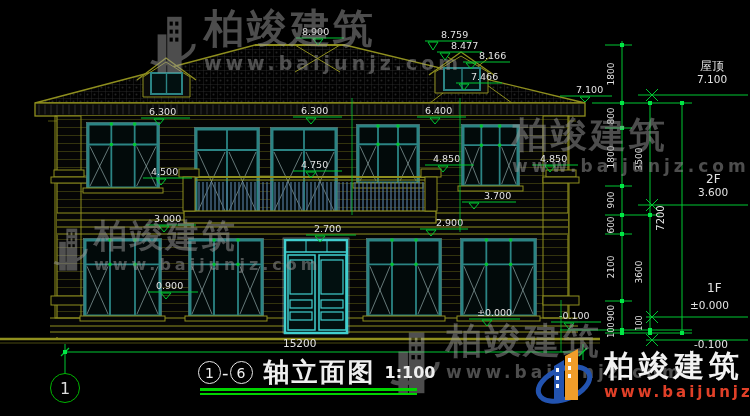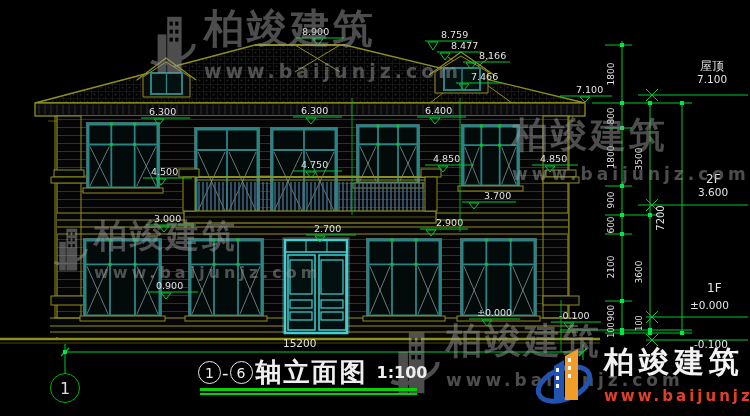--- a/index.html
+++ b/index.html
@@ -2,31 +2,31 @@
 <html><head>
 <meta charset="utf-8">
 <style>
   html,body{margin:0;padding:0;background:#000;}
   #stage{position:relative;width:743px;height:416px;background:#000;overflow:hidden;
          font-family:"DejaVu Sans",sans-serif;padding-left:16px;}
   #dwg{position:absolute;left:0;top:0;}
   .wm{position:absolute;display:flex;align-items:flex-start;gap:6px;pointer-events:none;}
   .wm-gray{color:#9a9a9a;opacity:.5;}
   .wm-brand{font-weight:bold;line-height:1;letter-spacing:3px;white-space:nowrap;font-family:Liberation Mono, monospace;}
-  .wm-url{font-weight:bold;letter-spacing:4px;white-space:nowrap;margin-top:8px;}
+  .wm-url{font-weight:bold;letter-spacing:4px;white-space:nowrap;margin-top:0;}
   .wm-icon{flex:0 0 auto;}
   #logo-color{position:absolute;display:flex;align-items:center;gap:8px;pointer-events:none;}
   #logo-color .wm-brand{color:#f2f2f2;font-size:30px;letter-spacing:5px;}
   #logo-color .wm-url{color:#e04028;font-size:15px;letter-spacing:3px;}
   #title{position:absolute;left:198px;top:355px;display:flex;align-items:center;
          color:#efefef;white-space:nowrap;}
   .circ{display:inline-flex;align-items:center;justify-content:center;width:21px;height:21px;
         border:1.6px solid #e8e8e8;border-radius:50%;font-size:14px;line-height:1;}
   .tdash{font-size:18px;margin:0 1px;}
-  .tname{font-size:26px;font-weight:bold;letter-spacing:2px;margin-left:3px;}
+  .tname{font-size:26px;font-weight:bold;letter-spacing:2px;margin-left:11px;}
   .tscale{font-size:16px;font-weight:bold;margin-left:9px;}
   .tline{position:absolute;left:200px;width:217px;background:#00d400;}
   #axis1{position:absolute;left:50px;top:373px;width:28px;height:28px;border:1.5px solid #00b400;
          border-radius:50%;color:#dcdcdc;font-size:16px;display:flex;align-items:center;justify-content:center;}
 </style>
 </head>
 <body>
 
 <div id="stage">
 

